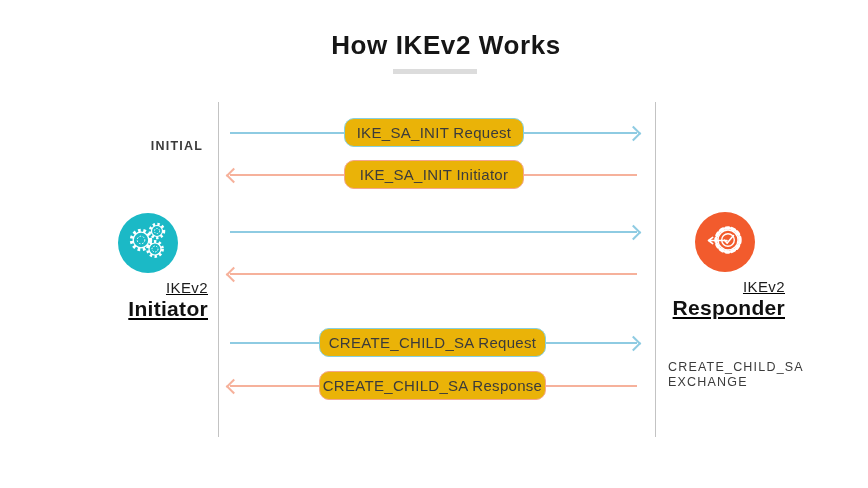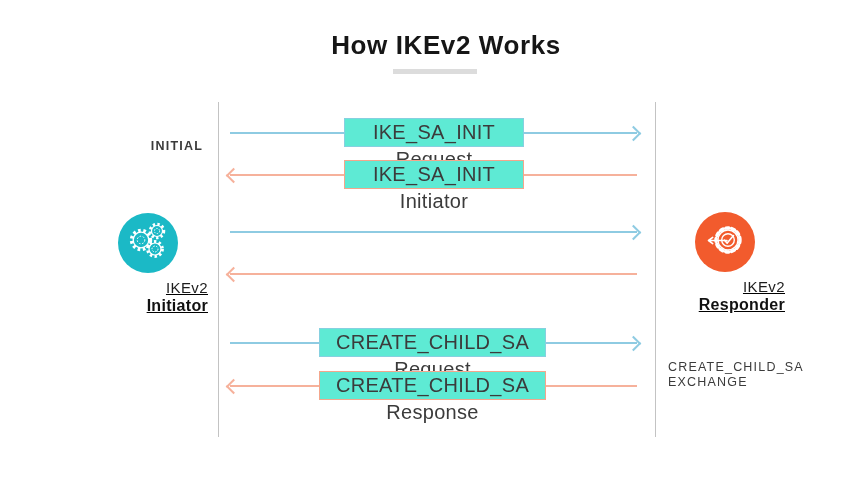--- a/index.html
+++ b/index.html
@@ -52,39 +52,39 @@
   .hline{position:absolute;top:14px;left:230px;width:407px;height:2px;}
   .req .hline{background:var(--blue);}
   .resp .hline{background:var(--salmon);}
 
   .chev{position:absolute;top:10px;width:9px;height:9px;}
   .req .chev{left:628px;border-top:2px solid var(--blue);border-right:2px solid var(--blue);transform:rotate(45deg);}
   .resp .chev{left:228px;border-bottom:2px solid var(--salmon);border-left:2px solid var(--salmon);transform:rotate(45deg);}
 
   .msg-box{
     position:absolute;top:0;height:27px;line-height:27px;
-    background:#5eead4;border-radius:0;text-align:center;
-    font-size:20px;color:var(--text-dark);letter-spacing:0.3px;
+    background:#eab308;border-radius:10px;text-align:center;
+    font-size:15px;color:var(--text-dark);letter-spacing:0.3px;
   }
   .req .msg-box{border:1.5px solid var(--blue-border);}
   .resp .msg-box{border:1.5px solid var(--salmon-border);}
   .box-md .msg-box{left:344px;width:178px;}
   .box-lg .msg-box{left:319px;width:225px;}
 
   .node{position:absolute;width:120px;text-align:right;text-decoration:underline;}
   .node-initiator{left:88px;top:213px;}
   .node-responder{left:665px;top:212px;}
   .node-circle{
     width:60px;height:60px;border-radius:50%;
     margin:0 auto;display:block;
   }
   .node-circle.teal{background:var(--teal);}
   .node-circle.orange{background:var(--orange);}
   .node-l1{margin-top:6px;font-size:15px;color:#1d1d1d;letter-spacing:0.4px;}
-  .node-l2{margin-top:1px;font-size:16px;font-weight:700;color:#111111;letter-spacing:0.3px;}
+  .node-l2{margin-top:1px;font-size:21px;font-weight:700;color:#111111;letter-spacing:0.3px;}
 </style>
 </head>
 <body>
 
 <div class="canvas">
 
   <h1 class="page-title">How IKEv2 Works</h1>
   <div class="title-underline"></div>
 
   <div class="vline vline-left"></div>

